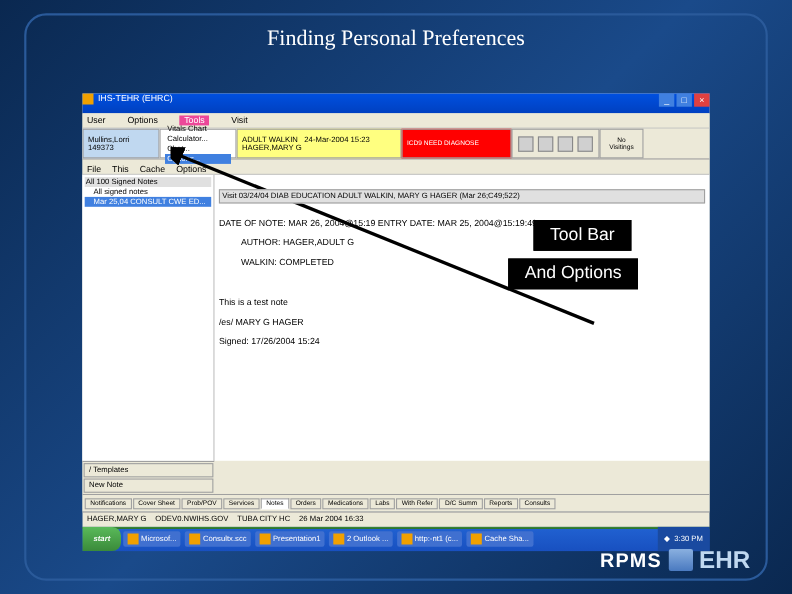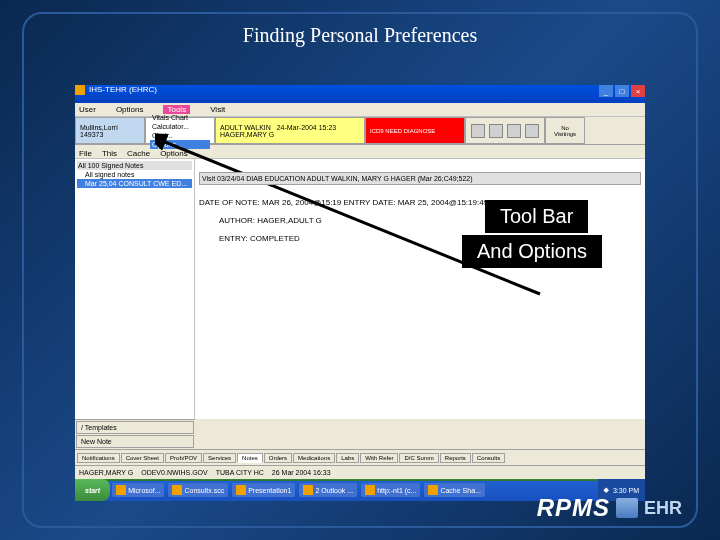--- a/index.html
+++ b/index.html
@@ -37,27 +37,27 @@
 .lbtns div{border:1px solid #a0a0a0;padding:2px 4px;margin:1px;background:#ece9d8;font-size:7px}
 .tabs{height:16px;background:#ece9d8;display:flex;align-items:center;padding:0 2px;gap:1px;font-size:6px;border-top:1px solid #a0a0a0}
 .tabs span{padding:1px 4px;border:1px solid #a0a0a0;background:#ece9d8}
 .tabs span.act{background:#fff;border-bottom:1px solid #fff}
 .sbar2{height:14px;background:#ece9d8;display:flex;align-items:center;padding:0 4px;gap:8px;font-size:7px;border-top:1px solid #a0a0a0}
 .taskbar{height:22px;background:linear-gradient(#3a8a3a,#2a6a2a 10%,#2060d0 10%,#1850c0);display:flex;align-items:center;padding:0;font-size:7px;color:#fff}
 .start{background:linear-gradient(#5aba5a,#3a8a3a);height:100%;padding:0 10px;display:flex;align-items:center;font-weight:bold;font-style:italic;border-radius:0 8px 8px 0}
 .task{background:#4070d0;margin:2px;padding:2px 4px;border-radius:2px;display:flex;align-items:center;gap:2px}
 .task .ti{width:10px;height:10px;background:#f0a000}
 .tray{margin-left:auto;background:#1a4aa0;height:100%;padding:0 6px;display:flex;align-items:center;gap:4px}
-.callout{position:absolute;background:#000;color:#fff;padding:4px 14px;font-size:20px;border:1px solid #000;z-index:10}
+.callout{position:absolute;background:#000;color:#fff;padding:4px 14px;font-size:16px;border:1px solid #000;z-index:10}
 .c1{top:200px;left:485px}
 .c2{top:235px;left:462px}
 .logo{position:absolute;bottom:18px;right:38px;display:flex;align-items:center;gap:6px;color:#fff}
-.logo .r{font-size:24px;font-weight:bold;font-style:italic;letter-spacing:1px}
+.logo .r{font-size:18px;font-weight:bold;letter-spacing:1px}
 .logo .box{width:22px;height:20px;background:linear-gradient(#8ab0e0,#4a7ac0);border-radius:2px}
-.logo .e{font-size:18px;color:#c0d8f0;font-weight:bold}
+.logo .e{font-size:22px;color:#c0d8f0;font-weight:bold}
 </style>
 </head>
 <body>
 
 <div class="frame"></div>
 <div class="title">Finding Personal Preferences</div>
 
 <div class="sshot">
   <div class="winbar">
     <span class="ico"></span>
@@ -116,22 +116,27 @@
   <div class="body">
     <div class="tree">
       <div style="background:#e0e0e0;padding:1px">All 100 Signed Notes</div>
       <div class="n">All signed notes</div>
       <div class="n sel">Mar 25,04 CONSULT CWE ED...</div>
     </div>
     <div class="note">
       <div class="hdr">Visit 03/24/04 DIAB EDUCATION ADULT WALKIN, MARY G HAGER (Mar 26;C49;522)</div>
       <div>DATE OF NOTE: MAR 26, 2004@15:19    ENTRY DATE: MAR 25, 2004@15:19:49</div>
       <div style="padding-left:20px">AUTHOR: HAGER,ADULT G</div>
-      <div style="padding-left:20px">ENTRY:                          COMPLETED</div>
+      <div style="padding-left:20px">WALKIN:                          COMPLETED</div>
       <br>
+      <div>This is a test note
+
+/es/ MARY G HAGER
+
+Signed: 17/26/2004 15:24</div>
     </div>
   </div>
   <div style="display:flex">
     <div class="lbtns">
       <div>/ Templates</div>
       <div>New Note</div>
     </div>
     <div style="flex:1;background:#ece9d8"></div>
   </div>
   <div class="tabs" id="tabrow">

